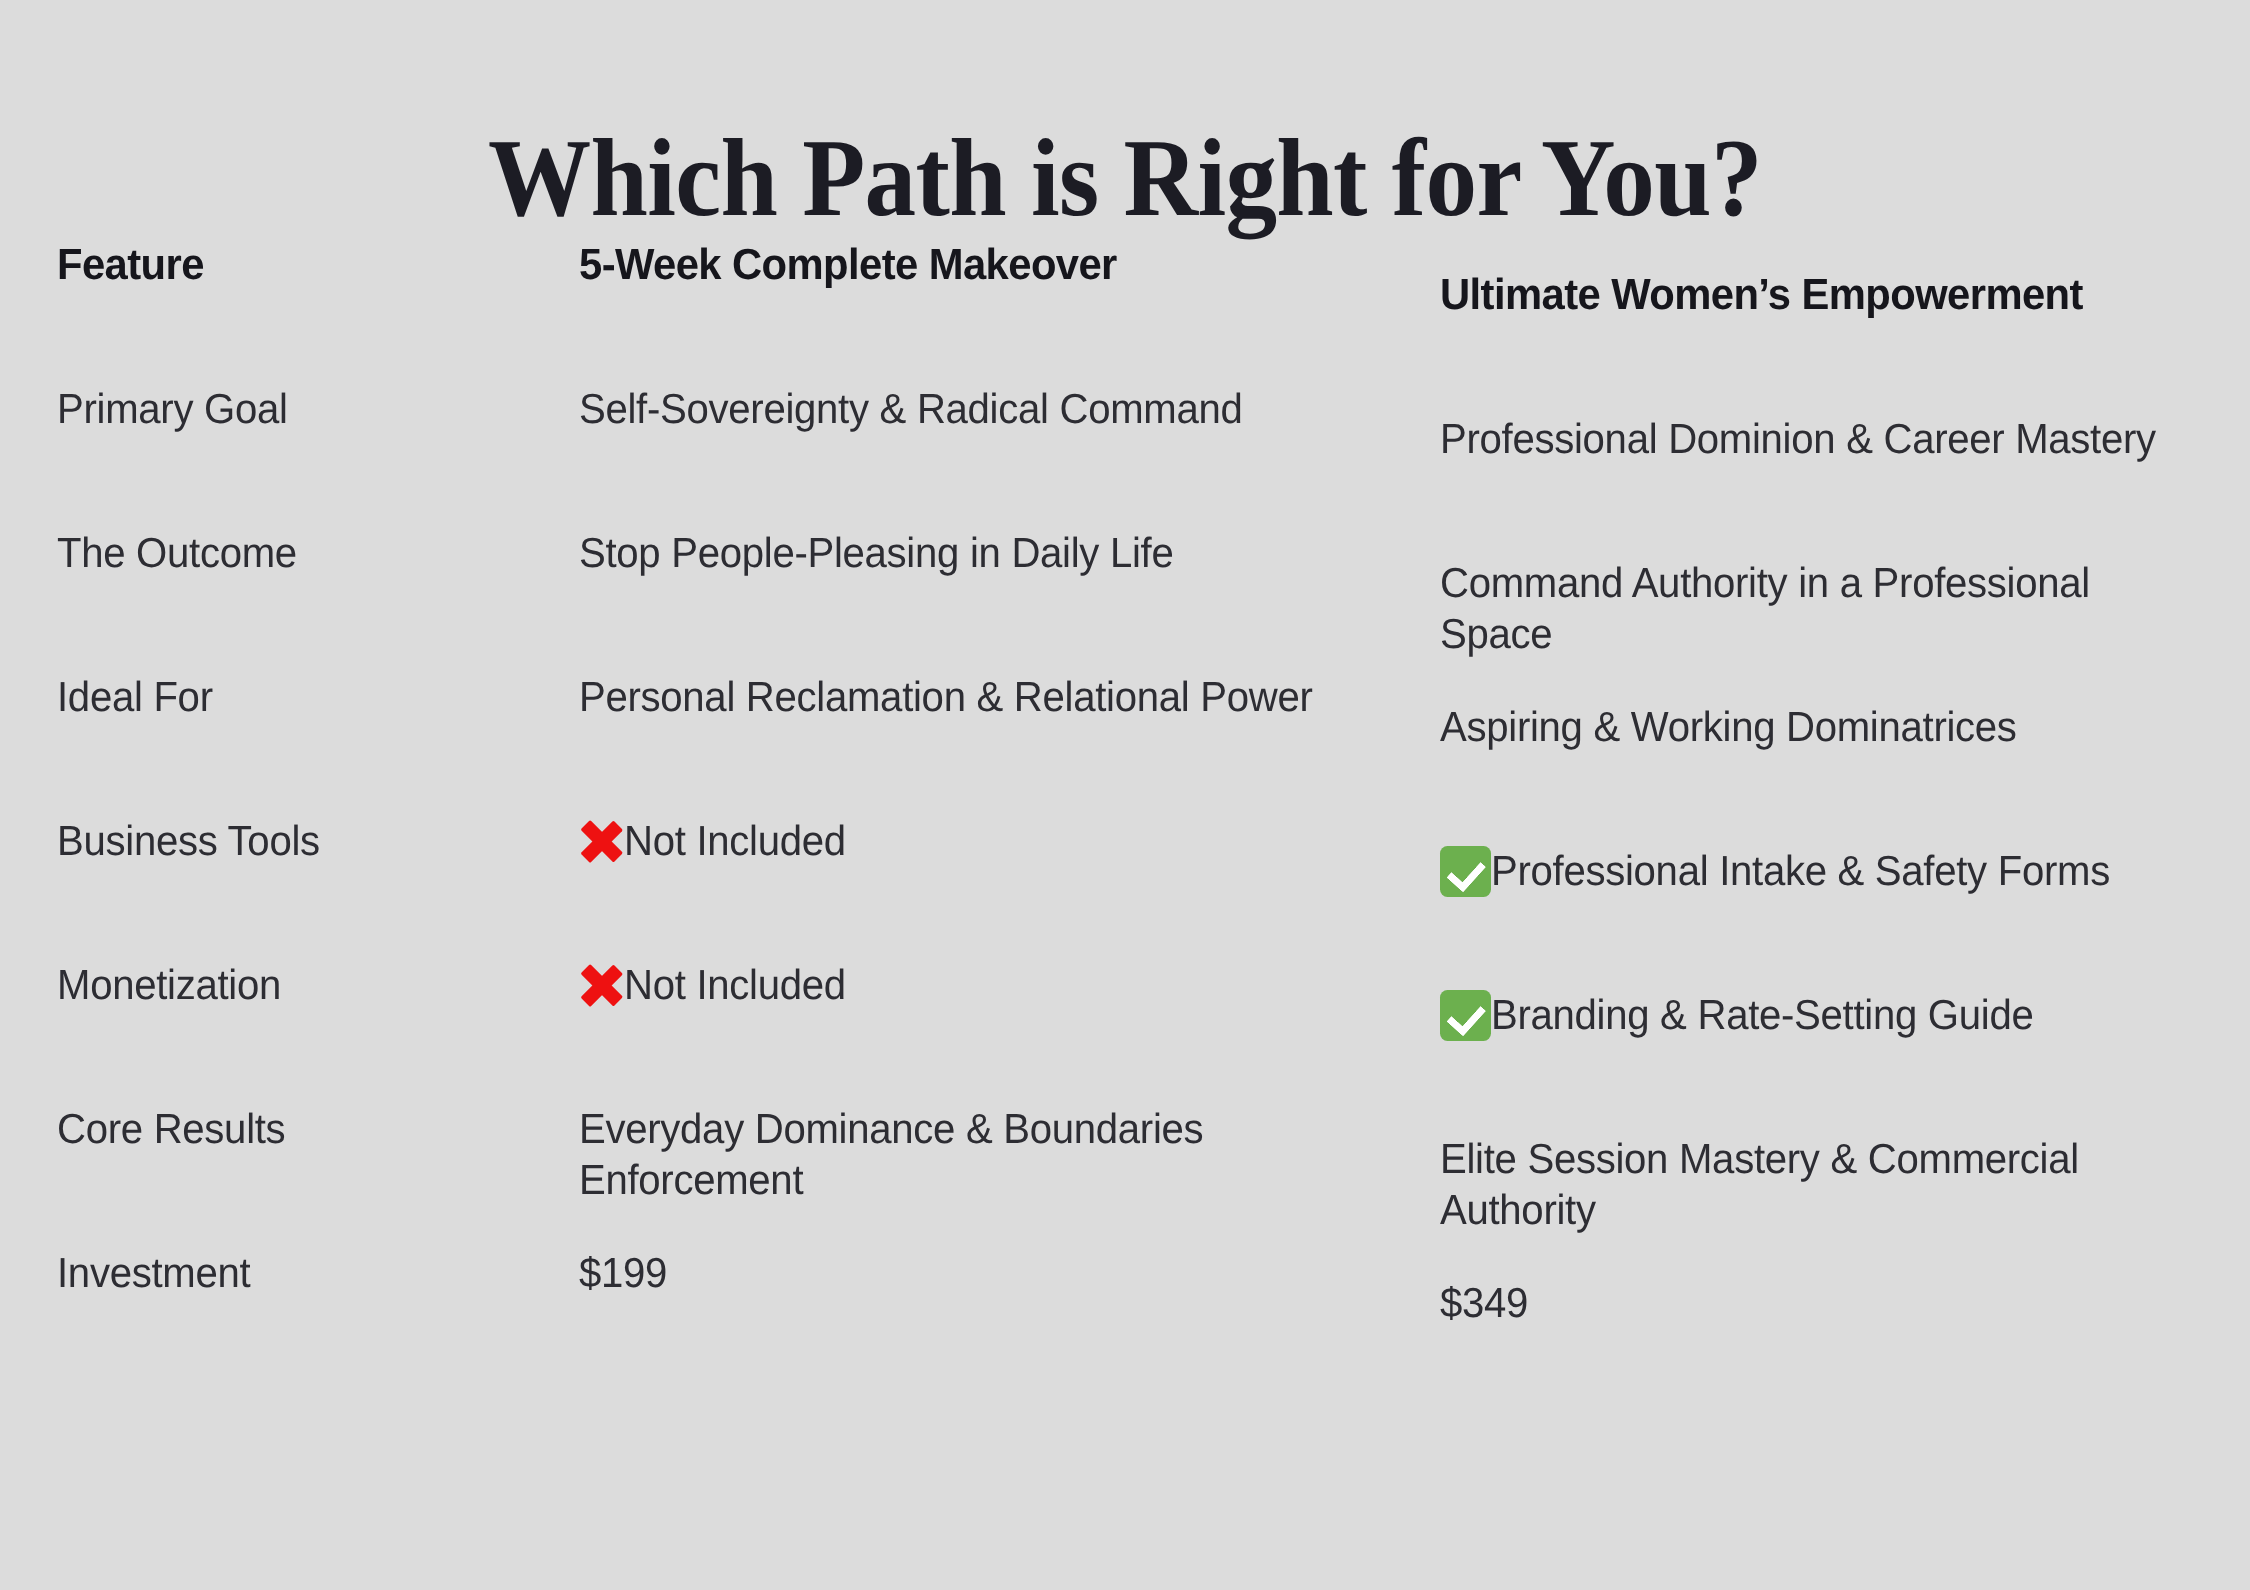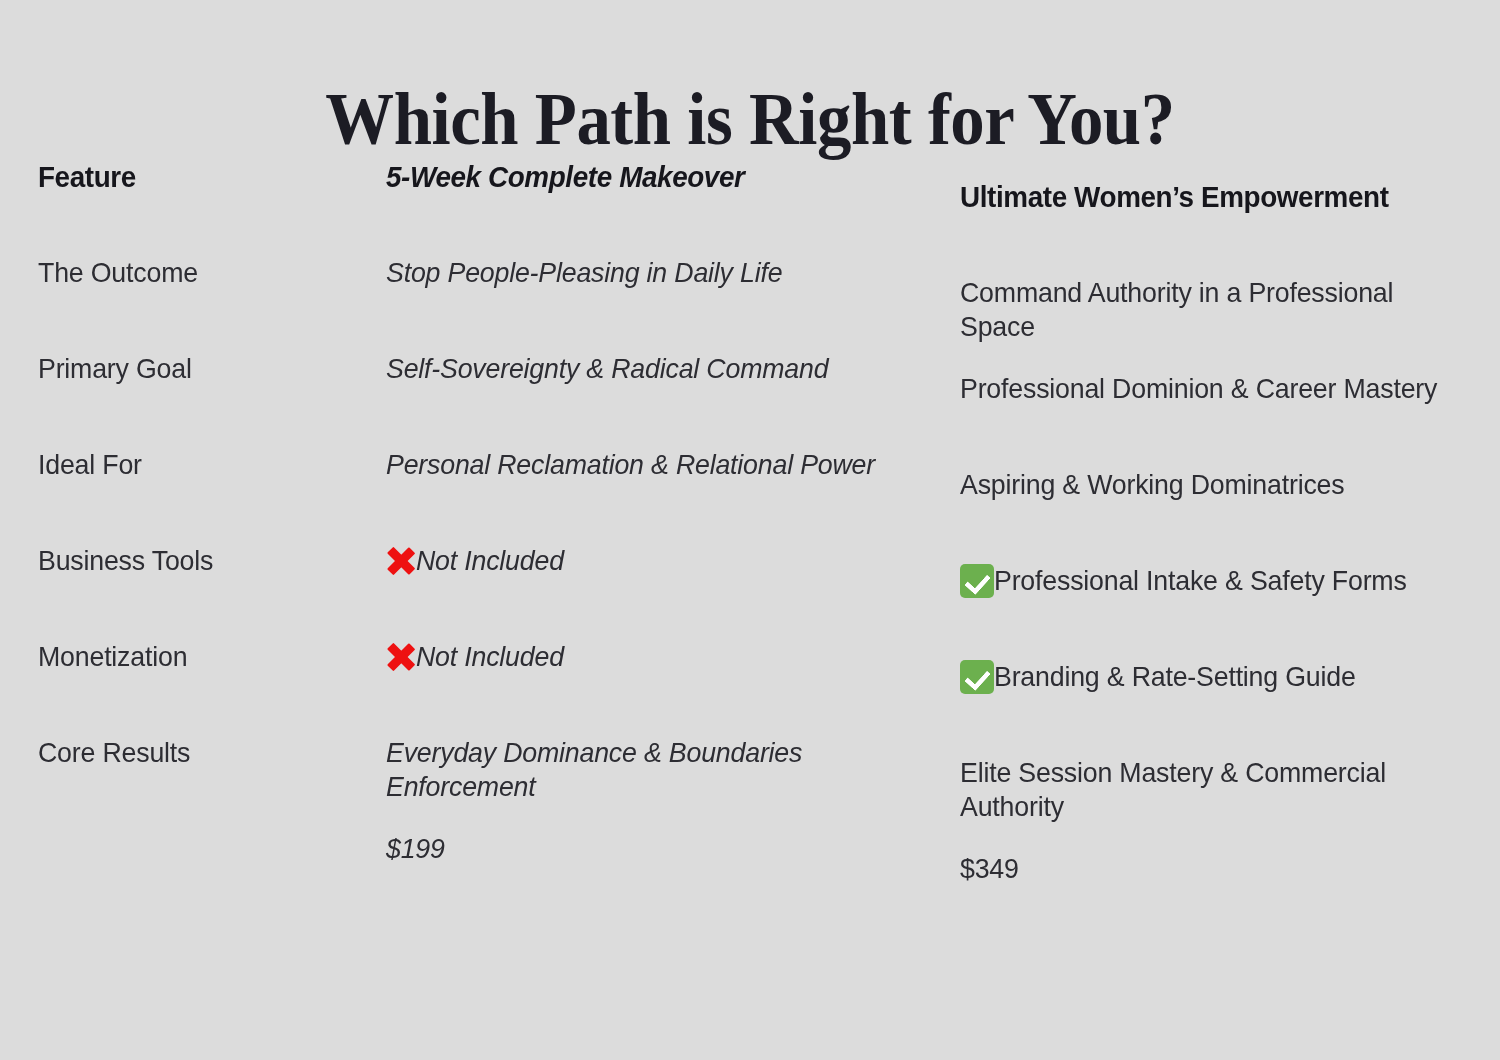--- a/index.html
+++ b/index.html
@@ -49,21 +49,21 @@
   }
 
   .row {
     display: flex;
     align-items: flex-start;
     width: 100%;
     justify-content: flex-end;
   }
 
   .col1 { width: 348px; flex: 0 0 348px; }
-  .col2 { width: 574px; flex: 0 0 574px; font-style: italic; }
+  .col2 { width: 574px; flex: 0 0 574px; }
   .col3 { width: 508px; flex: 0 0 508px; margin-top: 20px; }
 
   
   .header-row {
     height: 96px;
   }
   .header-cell {
     font-family: "Liberation Sans", sans-serif;
     font-weight: bold;
     font-size: 29px;
@@ -173,39 +173,39 @@
       <div class="col2">
         <div class="header-cell">5-Week Complete Makeover</div>
       </div>
       <div class="col3">
         <div class="header-cell">Ultimate Women’s Empowerment</div>
       </div>
     </div>
 
     <div class="row body-row">
       <div class="col1">
+        <div class="cell label">Primary Goal</div>
+      </div>
+      <div class="col2">
+        <div class="cell wrap">Self-Sovereignty &amp; Radical Command</div>
+      </div>
+      <div class="col3">
+        <div class="cell wrap">Professional Dominion &amp; Career Mastery</div>
+      </div>
+    </div>
+
+    <div class="row body-row">
+      <div class="col1">
         <div class="cell label">The Outcome</div>
       </div>
       <div class="col2">
         <div class="cell wrap">Stop People-Pleasing in Daily Life</div>
       </div>
       <div class="col3">
         <div class="cell wrap">Command Authority in a Professional Space</div>
-      </div>
-    </div>
-
-    <div class="row body-row">
-      <div class="col1">
-        <div class="cell label">Primary Goal</div>
-      </div>
-      <div class="col2">
-        <div class="cell wrap">Self-Sovereignty &amp; Radical Command</div>
-      </div>
-      <div class="col3">
-        <div class="cell wrap">Professional Dominion &amp; Career Mastery</div>
       </div>
     </div>
 
 
     <div class="row body-row">
       <div class="col1">
         <div class="cell label">Ideal For</div>
       </div>
       <div class="col2">
         <div class="cell wrap">Personal Reclamation &amp; Relational Power</div>
@@ -257,20 +257,23 @@
       </div>
       <div class="col2">
         <div class="cell wrap">Everyday Dominance &amp; Boundaries Enforcement</div>
       </div>
       <div class="col3">
         <div class="cell wrap">Elite Session Mastery &amp; Commercial Authority</div>
       </div>
     </div>
 
     <div class="row body-row">
+      <div class="col1">
+        <div class="cell label">Investment</div>
+      </div>
       <div class="col2">
         <div class="cell wrap">$199</div>
       </div>
       <div class="col3">
         <div class="cell wrap">$349</div>
       </div>
     </div>
 
   </div>
 </div>

